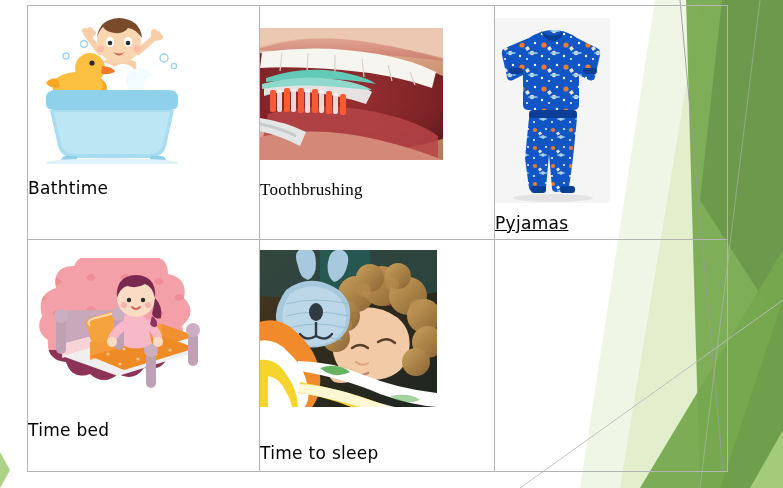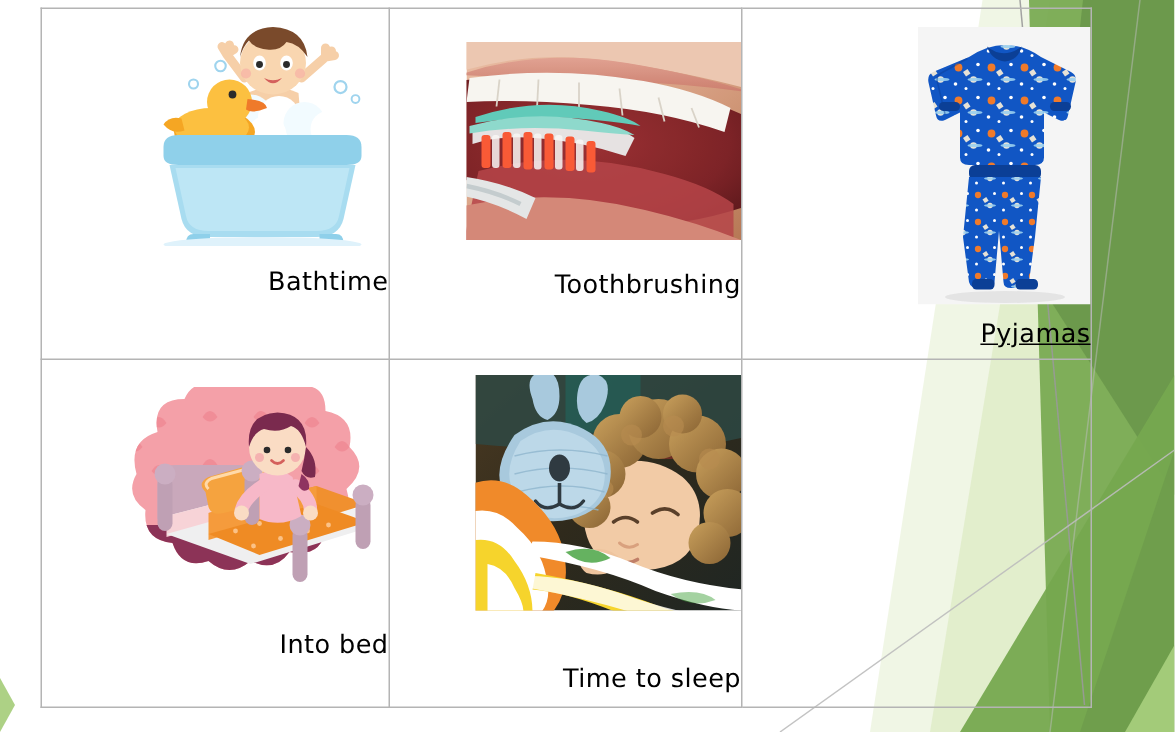--- a/index.html
+++ b/index.html
@@ -52,42 +52,42 @@
   .col-a { width: 231px; }
   .col-b { width: 234px; }
   .col-c { width: 232px; text-decoration: underline; }
 
   .cell-inner {
     position: relative;
     width: 100%;
     height: 100%;
     display: flex;
     flex-direction: column;
-    align-items: flex-end;
+    align-items: flex-start;
   }
   .pic-wrap {
     display: flex;
     align-items: center;
     justify-content: center;
   }
   .cell-label {
     font-family: "DejaVu Sans", sans-serif;
     font-size: 17px;
     color: #000000;
     letter-spacing: 0.3px;
     text-align: center;
     white-space: nowrap;
   }
 
   
   .c-bath .pic-wrap   { margin-top: 10px; }
   .c-bath .cell-label { margin-top: 14px; }
 
   .c-tooth .pic-wrap   { margin-top: 22px; }
-  .c-tooth .cell-label { margin-top: 20px; }
+  .c-tooth .cell-label { margin-top: 20px; font-family: Liberation Serif, serif; }
 
   .c-pyj .pic-wrap   { margin-top: 12px; }
   .c-pyj .cell-label { margin-top: 10px; }
 
   .c-bed .pic-wrap   { margin-top: 18px; }
   .c-bed .cell-label { margin-top: 18px; }
 
   .c-sleep .pic-wrap   { margin-top: 10px; }
   .c-sleep .cell-label { margin-top: 36px; }
 </style>
@@ -403,21 +403,21 @@
                 <path d="M124 58 q6 4 5 10 q-4 3 -7 -2 z" fill="#8f3460"></path>
 
                 <circle cx="101" cy="42" r="2.2" fill="#2b2b2b"></circle>
                 <circle cx="115" cy="42" r="2.2" fill="#2b2b2b"></circle>
                 <path d="M104 49 q4 4 8 0" stroke="#d4605c" stroke-width="1.8" fill="none" stroke-linecap="round"></path>
                 <circle cx="96" cy="47" r="3" fill="#f2a0a8" opacity="0.7"></circle>
                 <circle cx="120" cy="47" r="3" fill="#f2a0a8" opacity="0.7"></circle>
               </g>
             </svg>
           </div>
-          <div class="cell-label">Into bed</div>
+          <div class="cell-label">Time bed</div>
         </div>
       </td>
 
       <td class="col-b">
         <div class="cell-inner c-sleep">
           <div class="pic-wrap">
             <svg width="177" height="157" viewBox="0 0 177 157">
               <defs>
                 <linearGradient id="bgDark" x1="0" y1="0" x2="1" y2="1">
                   <stop offset="0%" stop-color="#4b3a22"></stop>

